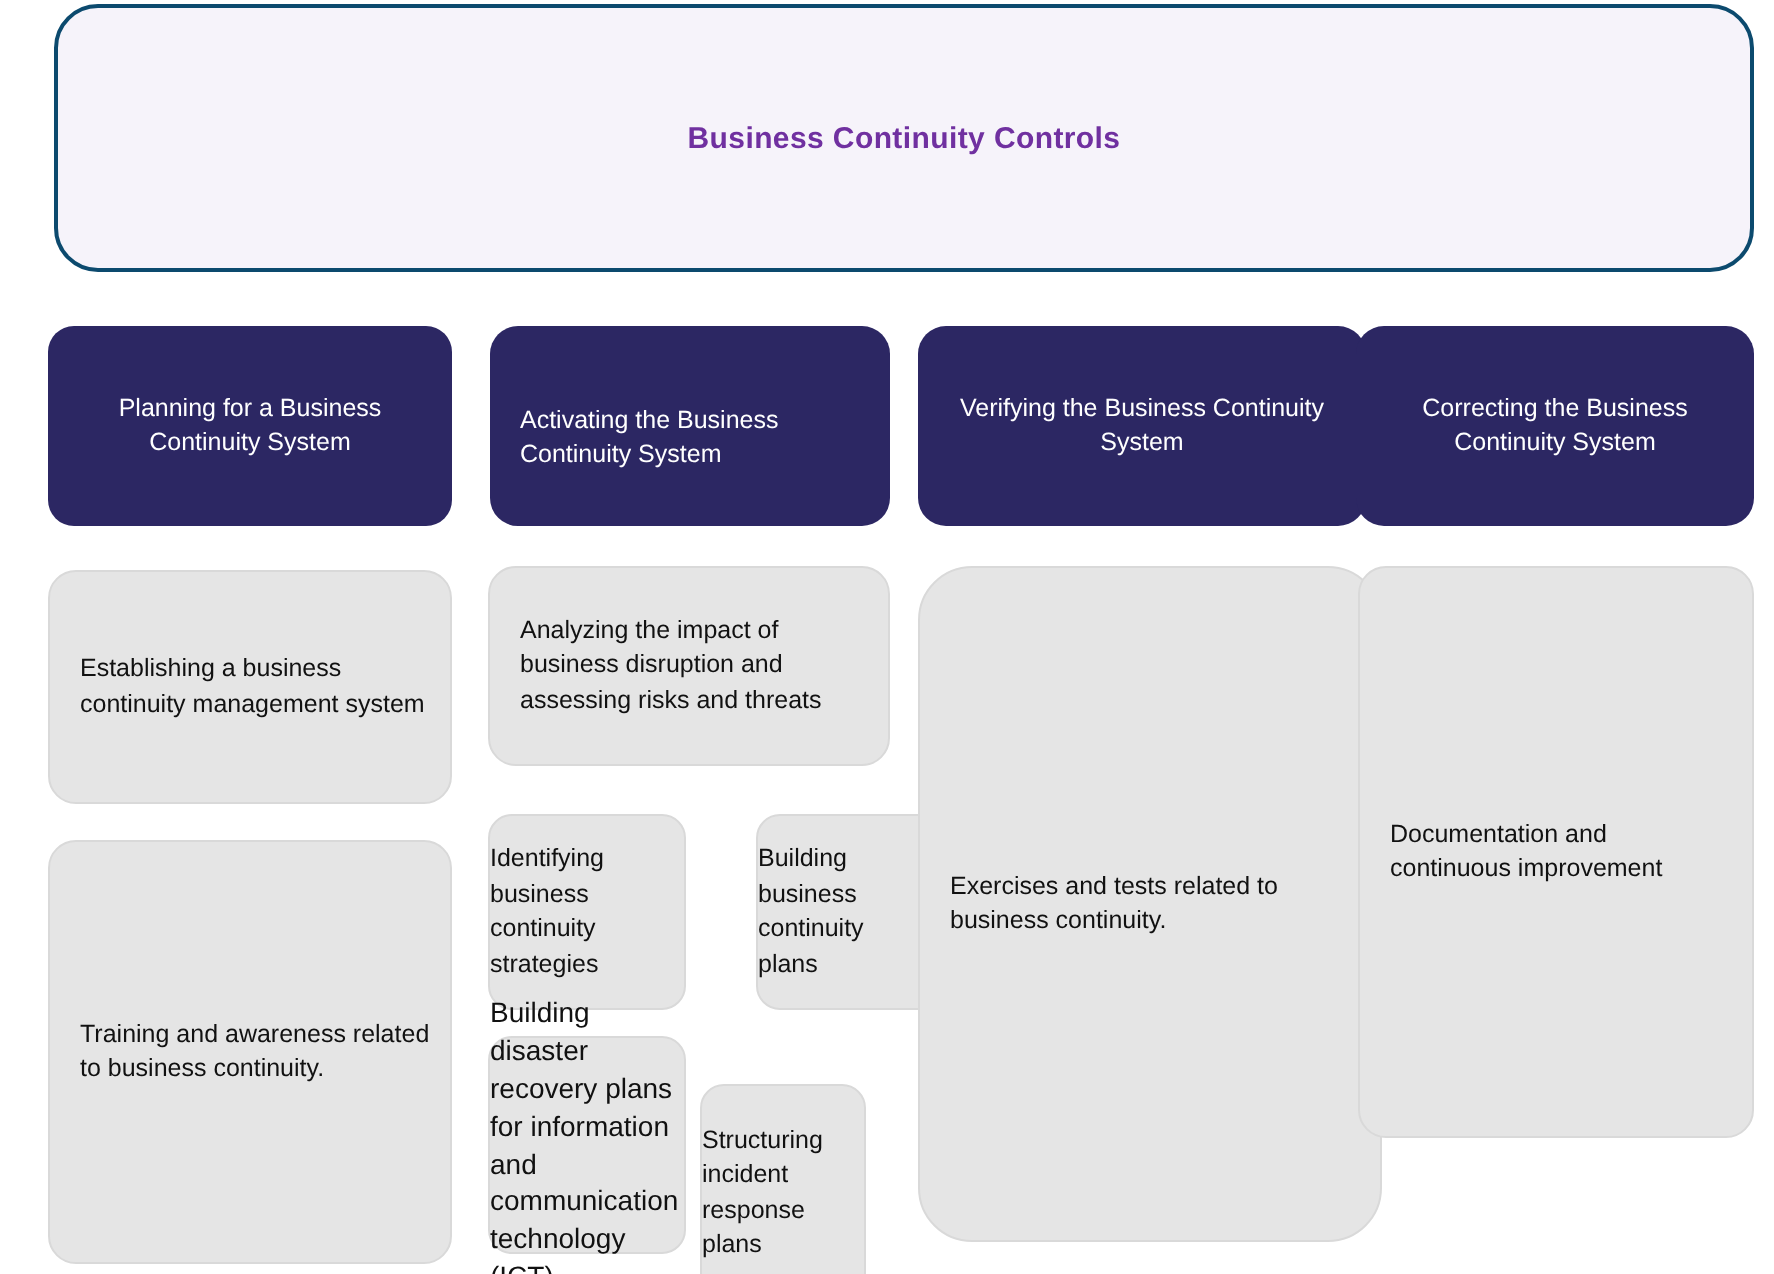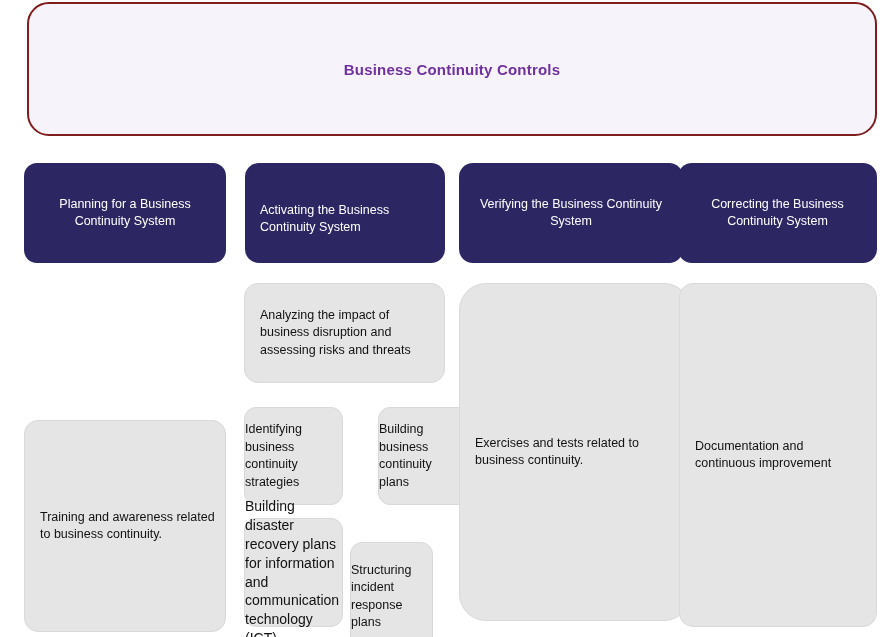--- a/index.html
+++ b/index.html
@@ -15,21 +15,21 @@
     background: #ffffff;
     overflow: hidden;
   }
   
   .banner {
     position: absolute;
     left: 27px; top: 2px;
     width: 850px; height: 134px;
     box-sizing: border-box;
     background: #f6f3fa;
-    border: 2px solid #7f1d1d;
+    border: 2px solid #0c4a6e;
     border-radius: 22px;
     display: flex;
     align-items: center;
     justify-content: center;
   }
   .banner-title {
     color: #7030a0;
     font-size: 15px;
     font-weight: bold;
     letter-spacing: 0.2px;
@@ -87,20 +87,23 @@
   <div class="hdr left" style="left:245px; width:200px;">
     <span>Activating the Business Continuity System</span>
   </div>
   <div class="hdr center" style="left:459px; width:224px;align-items:center;">
     <span>Verifying the Business Continuity System</span>
   </div>
   <div class="hdr center" style="left:678px; width:199px;">
     <span>Correcting the Business Continuity System</span>
   </div>
 
+  <div class="card" style="left:24px; top:285px; width:202px; height:117px;">
+    <span>Establishing a business continuity management system</span>
+  </div>
   <div class="card" style="left:24px; top:420px; width:202px; height:212px;">
     <span>Training and awareness related to business continuity.</span>
   </div>
 
   <div class="card" style="left:244px; top:283px; width:201px; height:100px;">
     <span>Analyzing the impact of business disruption and assessing risks and threats</span>
   </div>
   <div class="card small" style="left:244px; top:407px; width:99px; height:98px;">
     <span>Identifying business continuity strategies</span>
   </div>
@@ -111,17 +114,17 @@
     <span>Building disaster recovery plans for information and communication technology (ICT)</span>
   </div>
   <div class="card small" style="left:350px; top:542px; width:83px; height:109px;">
     <span>Structuring incident response plans</span>
   </div>
 
   <div class="card" style="left:459px; top:283px; width:232px; height:338px;border-radius:27px;">
     <span>Exercises and tests related to business continuity.</span>
   </div>
 
-  <div class="card pad-right" style="left:679px; top:283px; width:198px; height:344px;">
+  <div class="card pad-right" style="left:679px; top:283px; width:198px; height:286px;">
     <span>Documentation and continuous improvement</span>
   </div>
 
 </div>
 
 </body></html>

